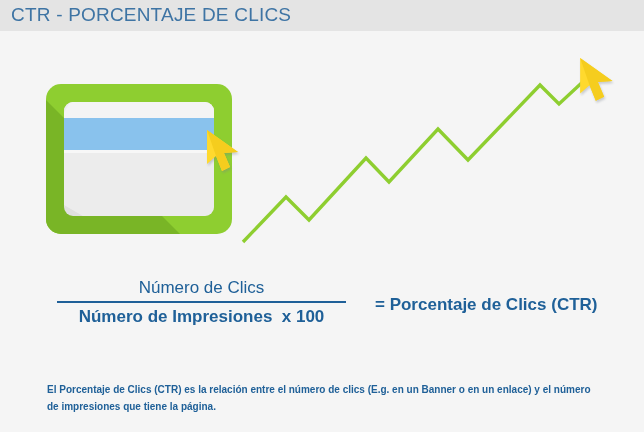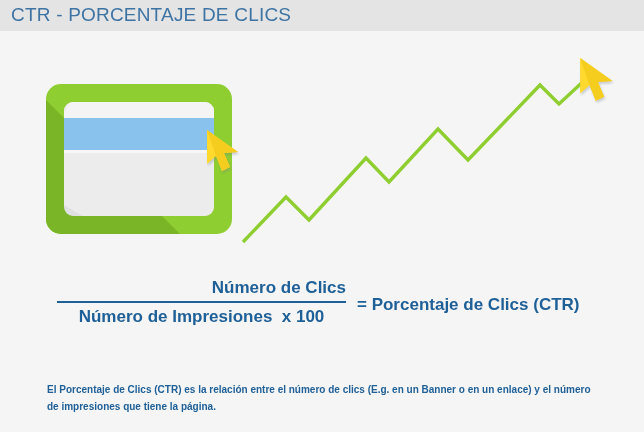--- a/index.html
+++ b/index.html
@@ -147,44 +147,44 @@
     width: 560px;
     height: 60px;
   }
   .fraction {
     position: absolute;
     left: 0;
     top: 0;
     width: 289px;
   }
   .numerator {
-    text-align: right;
+    text-align: center;
     font-size: 17px;
-    font-weight: bold;
+    font-weight: normal;
     color: #1f6098;
     line-height: 22px;
     padding-bottom: 2px;
   }
   .frac-bar {
     width: 289px;
     height: 2px;
     background: #1f6098;
   }
   .denominator {
     text-align: center;
     font-size: 17px;
     font-weight: bold;
     color: #1f6098;
     line-height: 22px;
     padding-top: 3px;
     white-space: pre;
   }
   .equals-part {
     position: absolute;
-    left: 300px;
+    left: 318px;
     top: 18px;
     font-size: 17px;
     font-weight: bold;
     color: #1f6098;
     white-space: nowrap;
   }
 
   
   .description {
     position: absolute;

